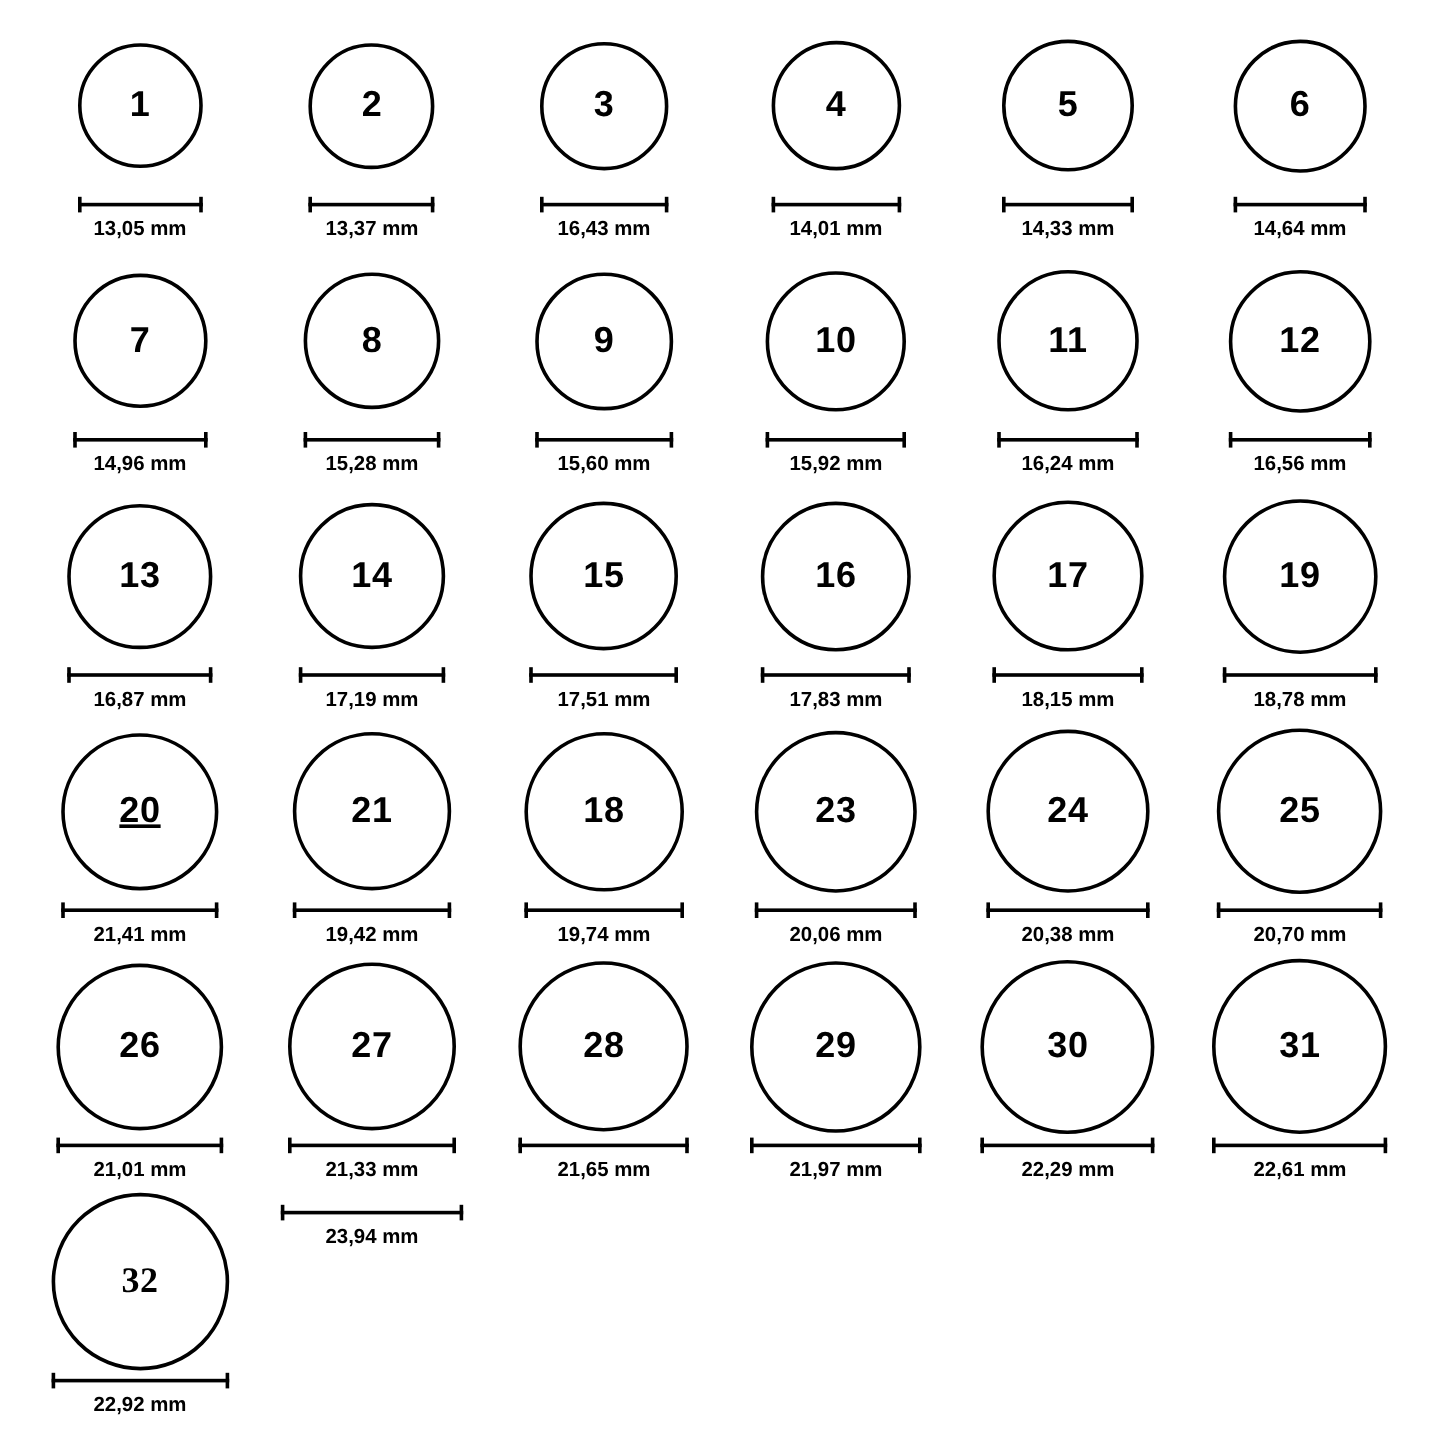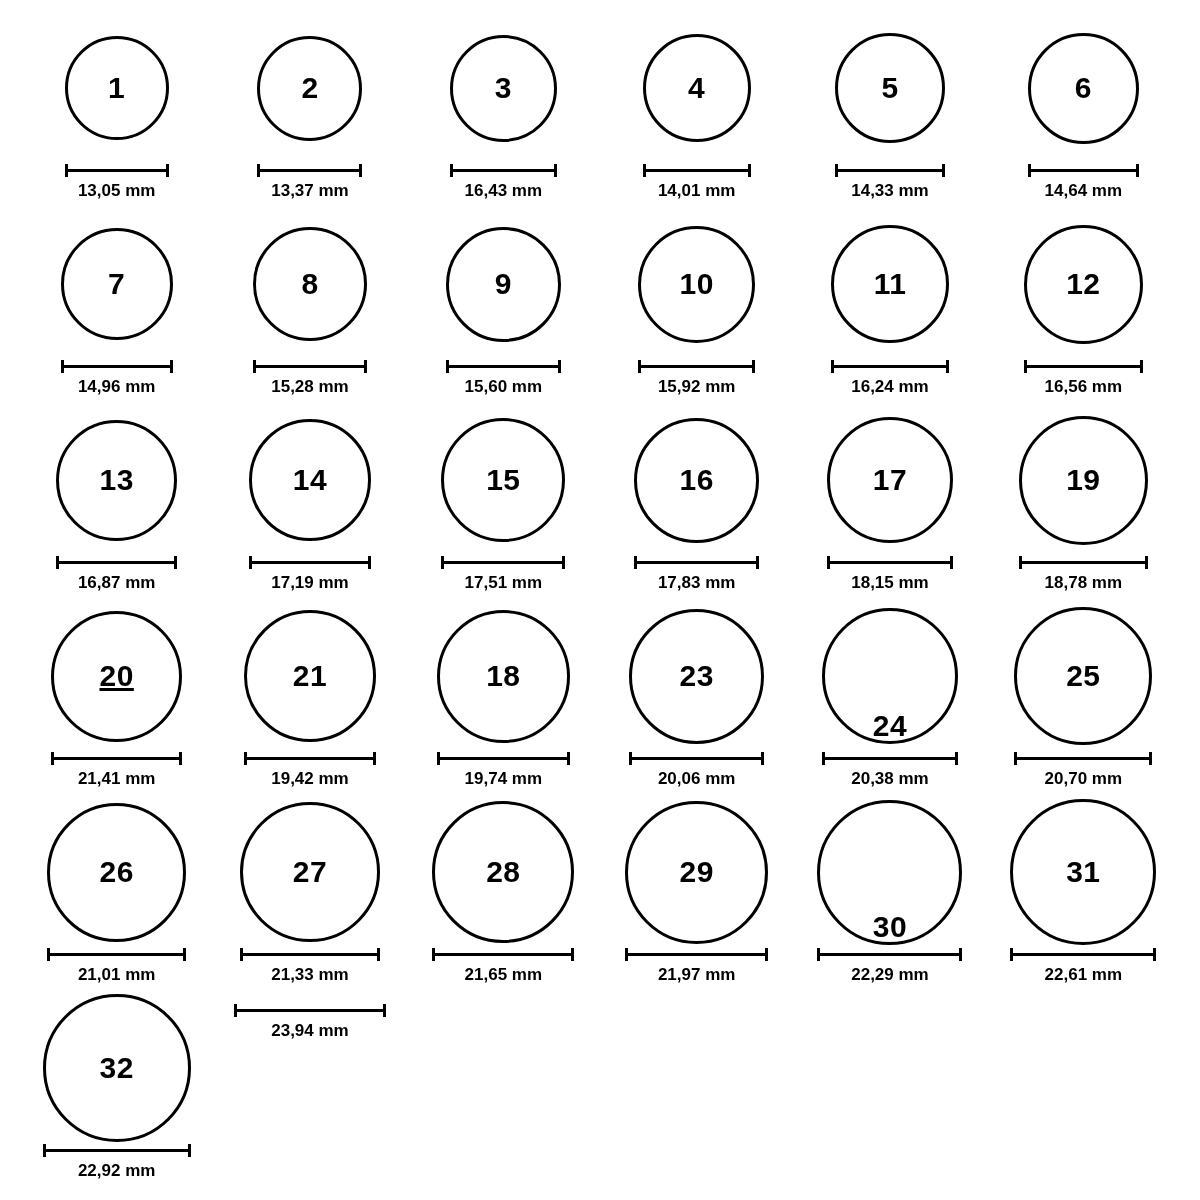--- a/index.html
+++ b/index.html
@@ -374,21 +374,21 @@
         </div>
         <div class="ruler" style="width: 135px;">
           <div class="bar"></div>
           <div class="cap left"></div>
           <div class="cap right"></div>
         </div>
         <div class="measure">20,06 mm</div>
       </div>
       <div class="cell">
         <div class="circle-wrap">
-          <div class="circle" style="width: 136px; height: 136px; align-items: flex-end;">
+          <div class="circle" style="width: 136px; height: 136px;">
             <span class="circle-label">24</span>
           </div>
         </div>
         <div class="ruler" style="width: 136px;">
           <div class="bar"></div>
           <div class="cap left"></div>
           <div class="cap right"></div>
         </div>
         <div class="measure">20,38 mm</div>
       </div>
@@ -452,21 +452,21 @@
         </div>
         <div class="ruler" style="width: 143px;">
           <div class="bar"></div>
           <div class="cap left"></div>
           <div class="cap right"></div>
         </div>
         <div class="measure">21,97 mm</div>
       </div>
       <div class="cell">
         <div class="circle-wrap">
-          <div class="circle" style="width: 145px; height: 145px; align-items: flex-end;">
+          <div class="circle" style="width: 145px; height: 145px;">
             <span class="circle-label">30</span>
           </div>
         </div>
         <div class="ruler" style="width: 145px;">
           <div class="bar"></div>
           <div class="cap left"></div>
           <div class="cap right"></div>
         </div>
         <div class="measure">22,29 mm</div>
       </div>
@@ -478,21 +478,21 @@
         </div>
         <div class="ruler" style="width: 146px;">
           <div class="bar"></div>
           <div class="cap left"></div>
           <div class="cap right"></div>
         </div>
         <div class="measure">22,61 mm</div>
       </div>
       <div class="cell">
         <div class="circle-wrap">
-          <div class="circle" style="width: 148px; height: 148px;">
+          <div class="circle" style="width: 148px; height: 148px; font-family: Liberation Serif, serif;">
             <span class="circle-label">32</span>
           </div>
         </div>
         <div class="ruler" style="width: 148px;">
           <div class="bar"></div>
           <div class="cap left"></div>
           <div class="cap right"></div>
         </div>
         <div class="measure">22,92 mm</div>
       </div>

